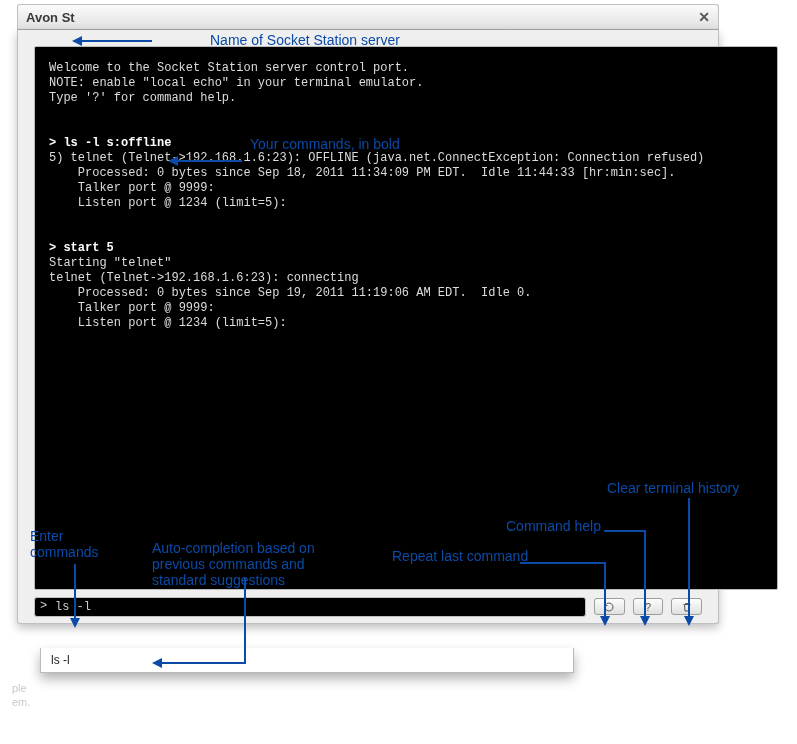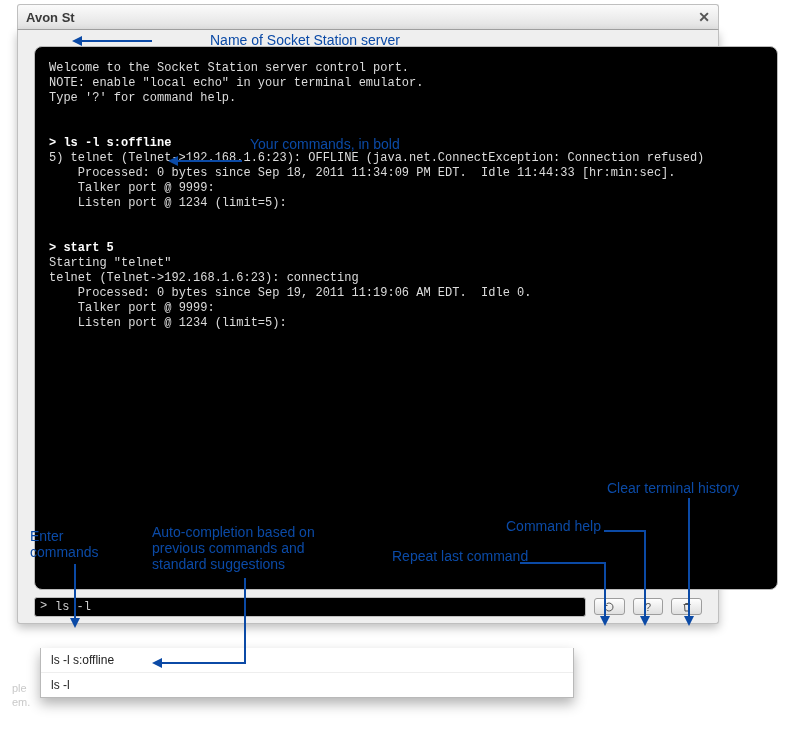--- a/index.html
+++ b/index.html
@@ -51,21 +51,21 @@
     background: #000;
     color: #dcdcdc;
     font-family: "Courier New", Courier, monospace;
     font-size: 12px;
     line-height: 15px;
     padding: 14px 14px;
     white-space: pre-wrap;
     width: 744px;
     height: 544px;
     border: 1px solid #bbb;
-    border-radius: 8px;
+    border-radius: 2px;
     overflow: hidden;
   }
   .terminal .bold { font-weight: 700; color: #fff; }
   .cmdrow {
     display: flex;
     align-items: center;
     gap: 8px;
     margin-top: 6px;
   }
   .cmdinput-wrap {
@@ -223,38 +223,37 @@
       </div>
     </div>
 
   </div>
 </div>
 
 <div class="bgword" style="left:12px; top:682px;">ple</div>
 <div class="bgword" style="left:12px; top:696px;">em.</div>
 
 <div class="autocomplete">
-  <div class="ac-item">ls -l s:offline</div>
   <div class="ac-item">ls -l</div>
 </div>
 
 <div class="annot" style="left:162px; top:32px;margin-left:48px;">Name of Socket Station server</div>
 <div class="arrow-line arrow-h" style="left:82px; top:40px; width:70px;"></div>
 <div class="arrow-head-l" style="left:72px; top:36px;"></div>
 
 <div class="annot" style="left:250px; top:136px;">Your commands, in bold</div>
 <div class="arrow-line arrow-h" style="left:178px; top:160px; width:64px;"></div>
 <div class="arrow-head-l" style="left:168px; top:156px;"></div>
 
 <div class="annot" style="left:30px; top:528px; white-space:pre;">Enter
 commands</div>
 <div class="arrow-line arrow-v" style="left:74px; top:564px; height:56px;"></div>
 <div class="arrow-head-d" style="left:70px; top:618px;"></div>
 
-<div class="annot" style="left:152px; top:524px; white-space:pre;">Auto-completion based on
+<div class="annot" style="left:152px; top:540px; white-space:pre;">Auto-completion based on
 previous commands and
 standard suggestions</div>
 <div class="arrow-line arrow-v" style="left:244px; top:578px; height:86px;"></div>
 <div class="arrow-line arrow-h" style="left:162px; top:662px; width:84px;"></div>
 <div class="arrow-head-l" style="left:152px; top:658px;"></div>
 
 <div class="annot" style="left:392px; top:548px;">Repeat last command</div>
 
 <div class="arrow-line arrow-h" style="left:520px; top:562px; width:84px;"></div>
 

